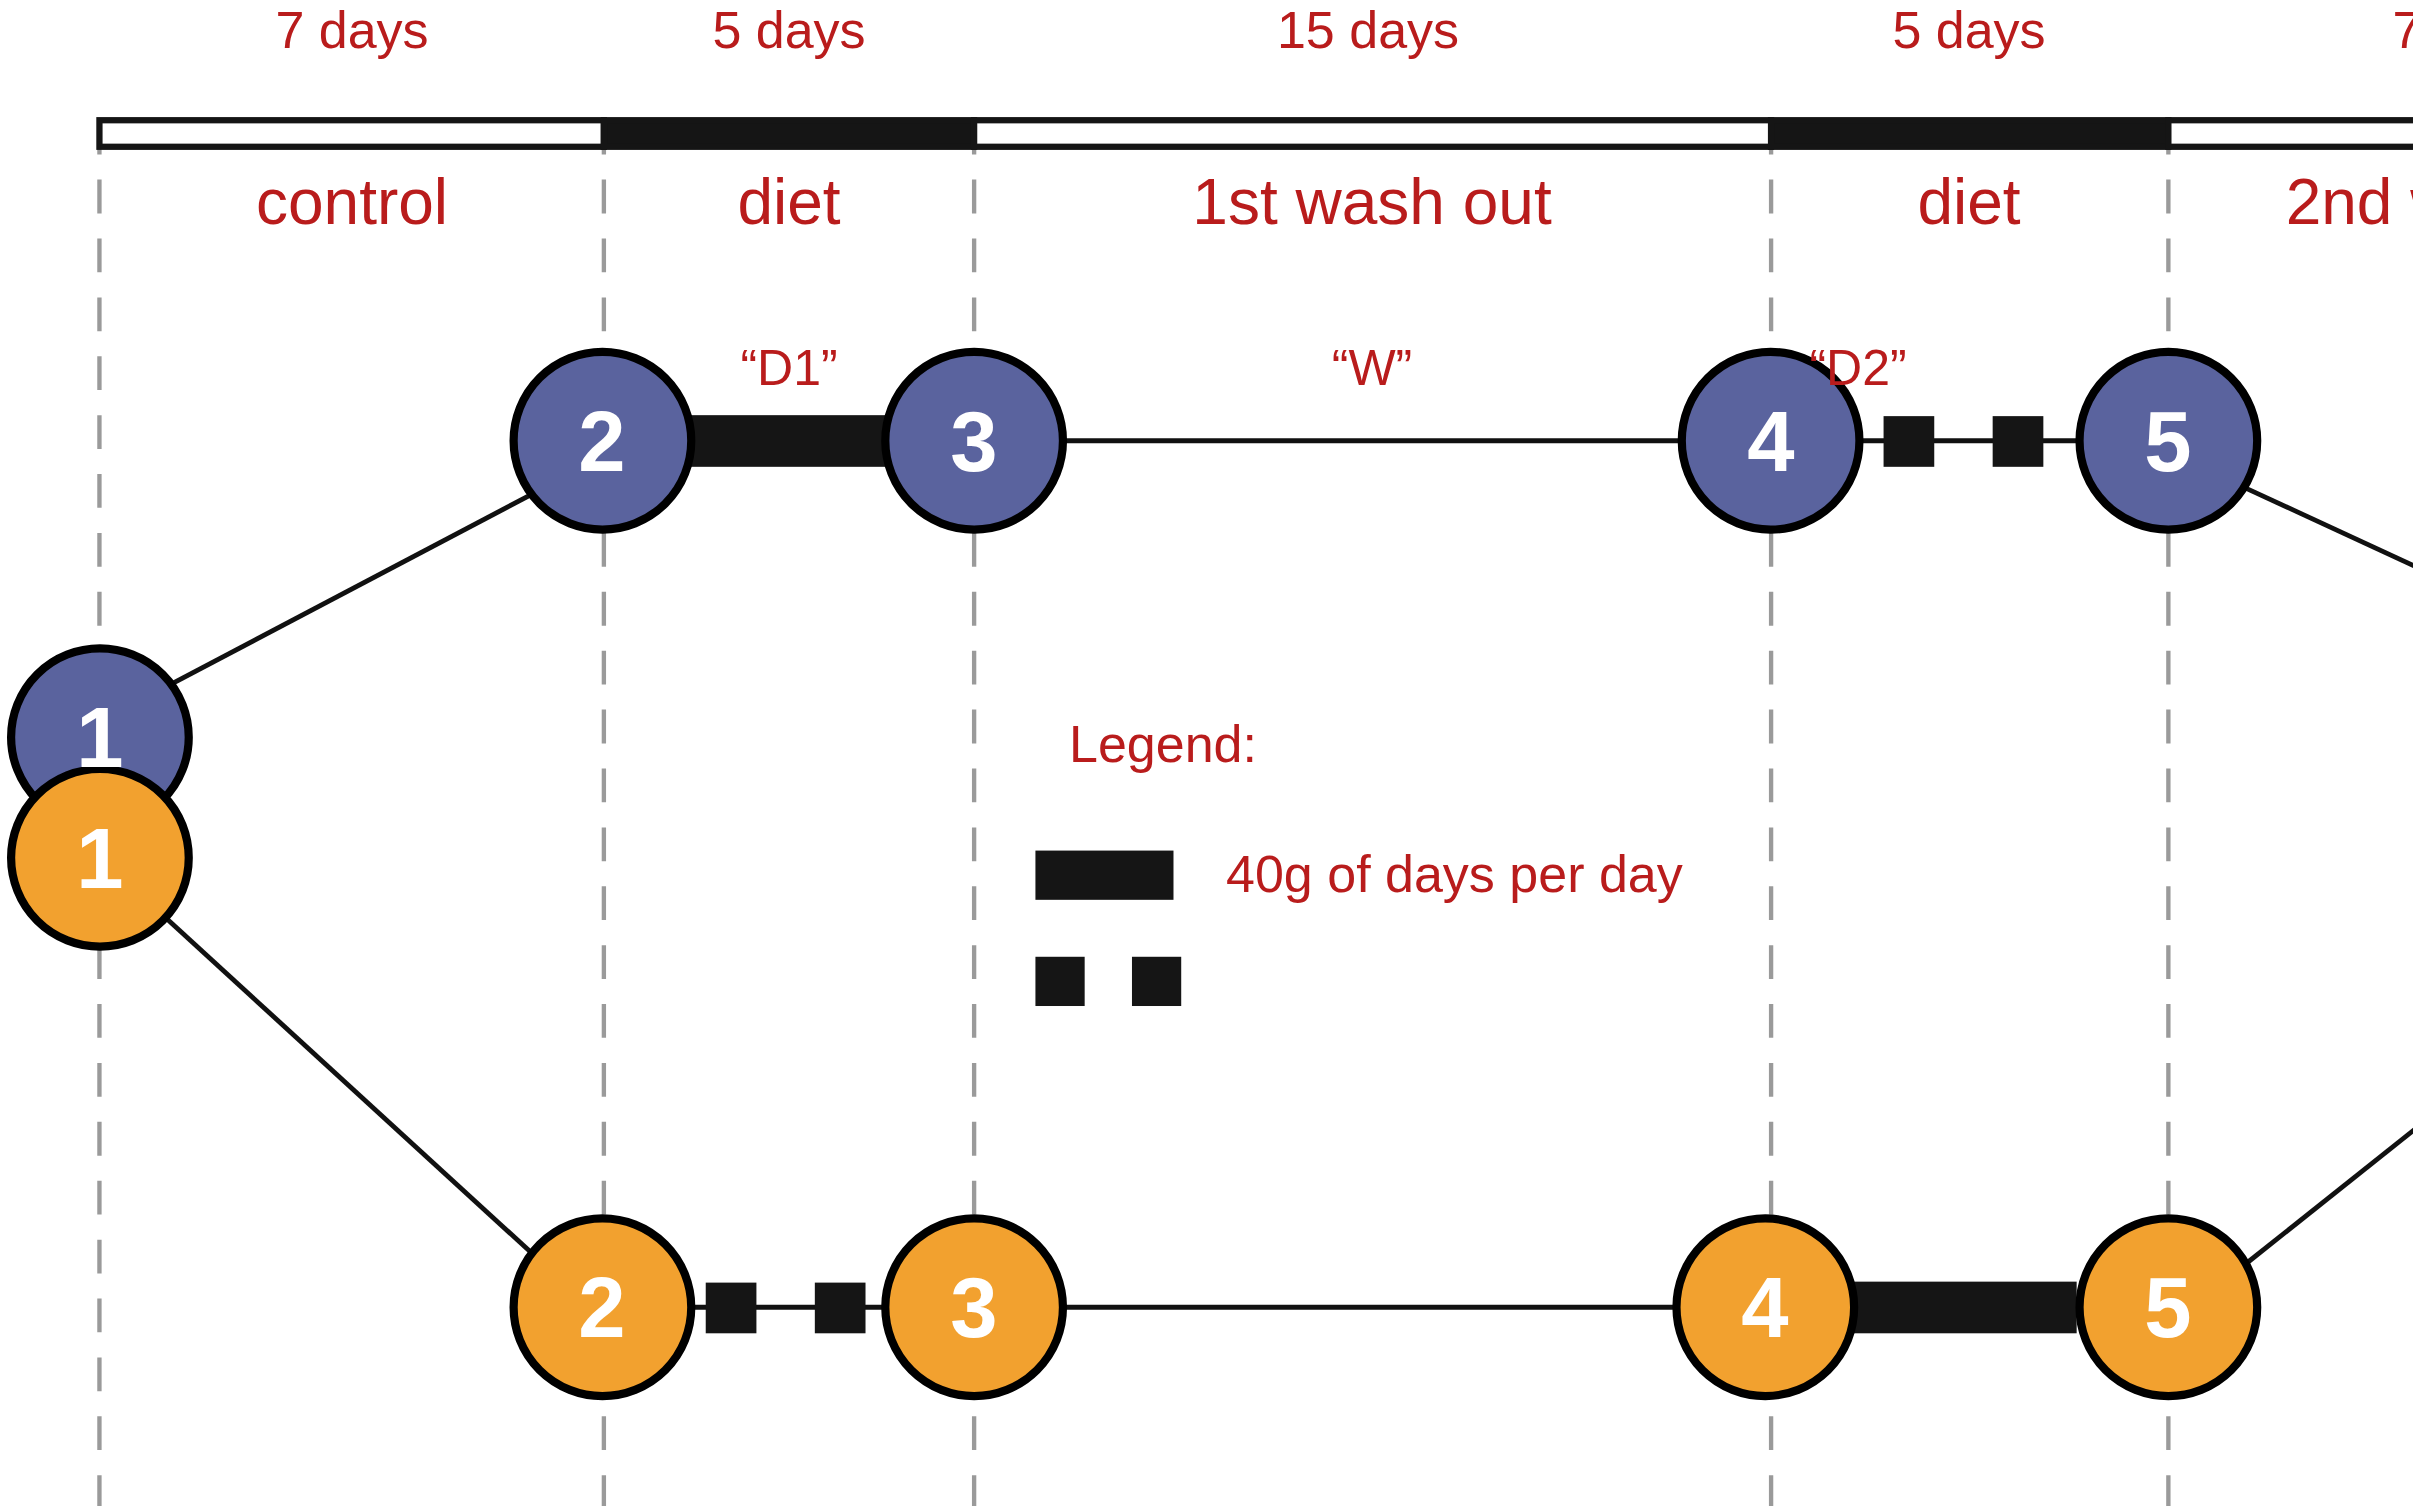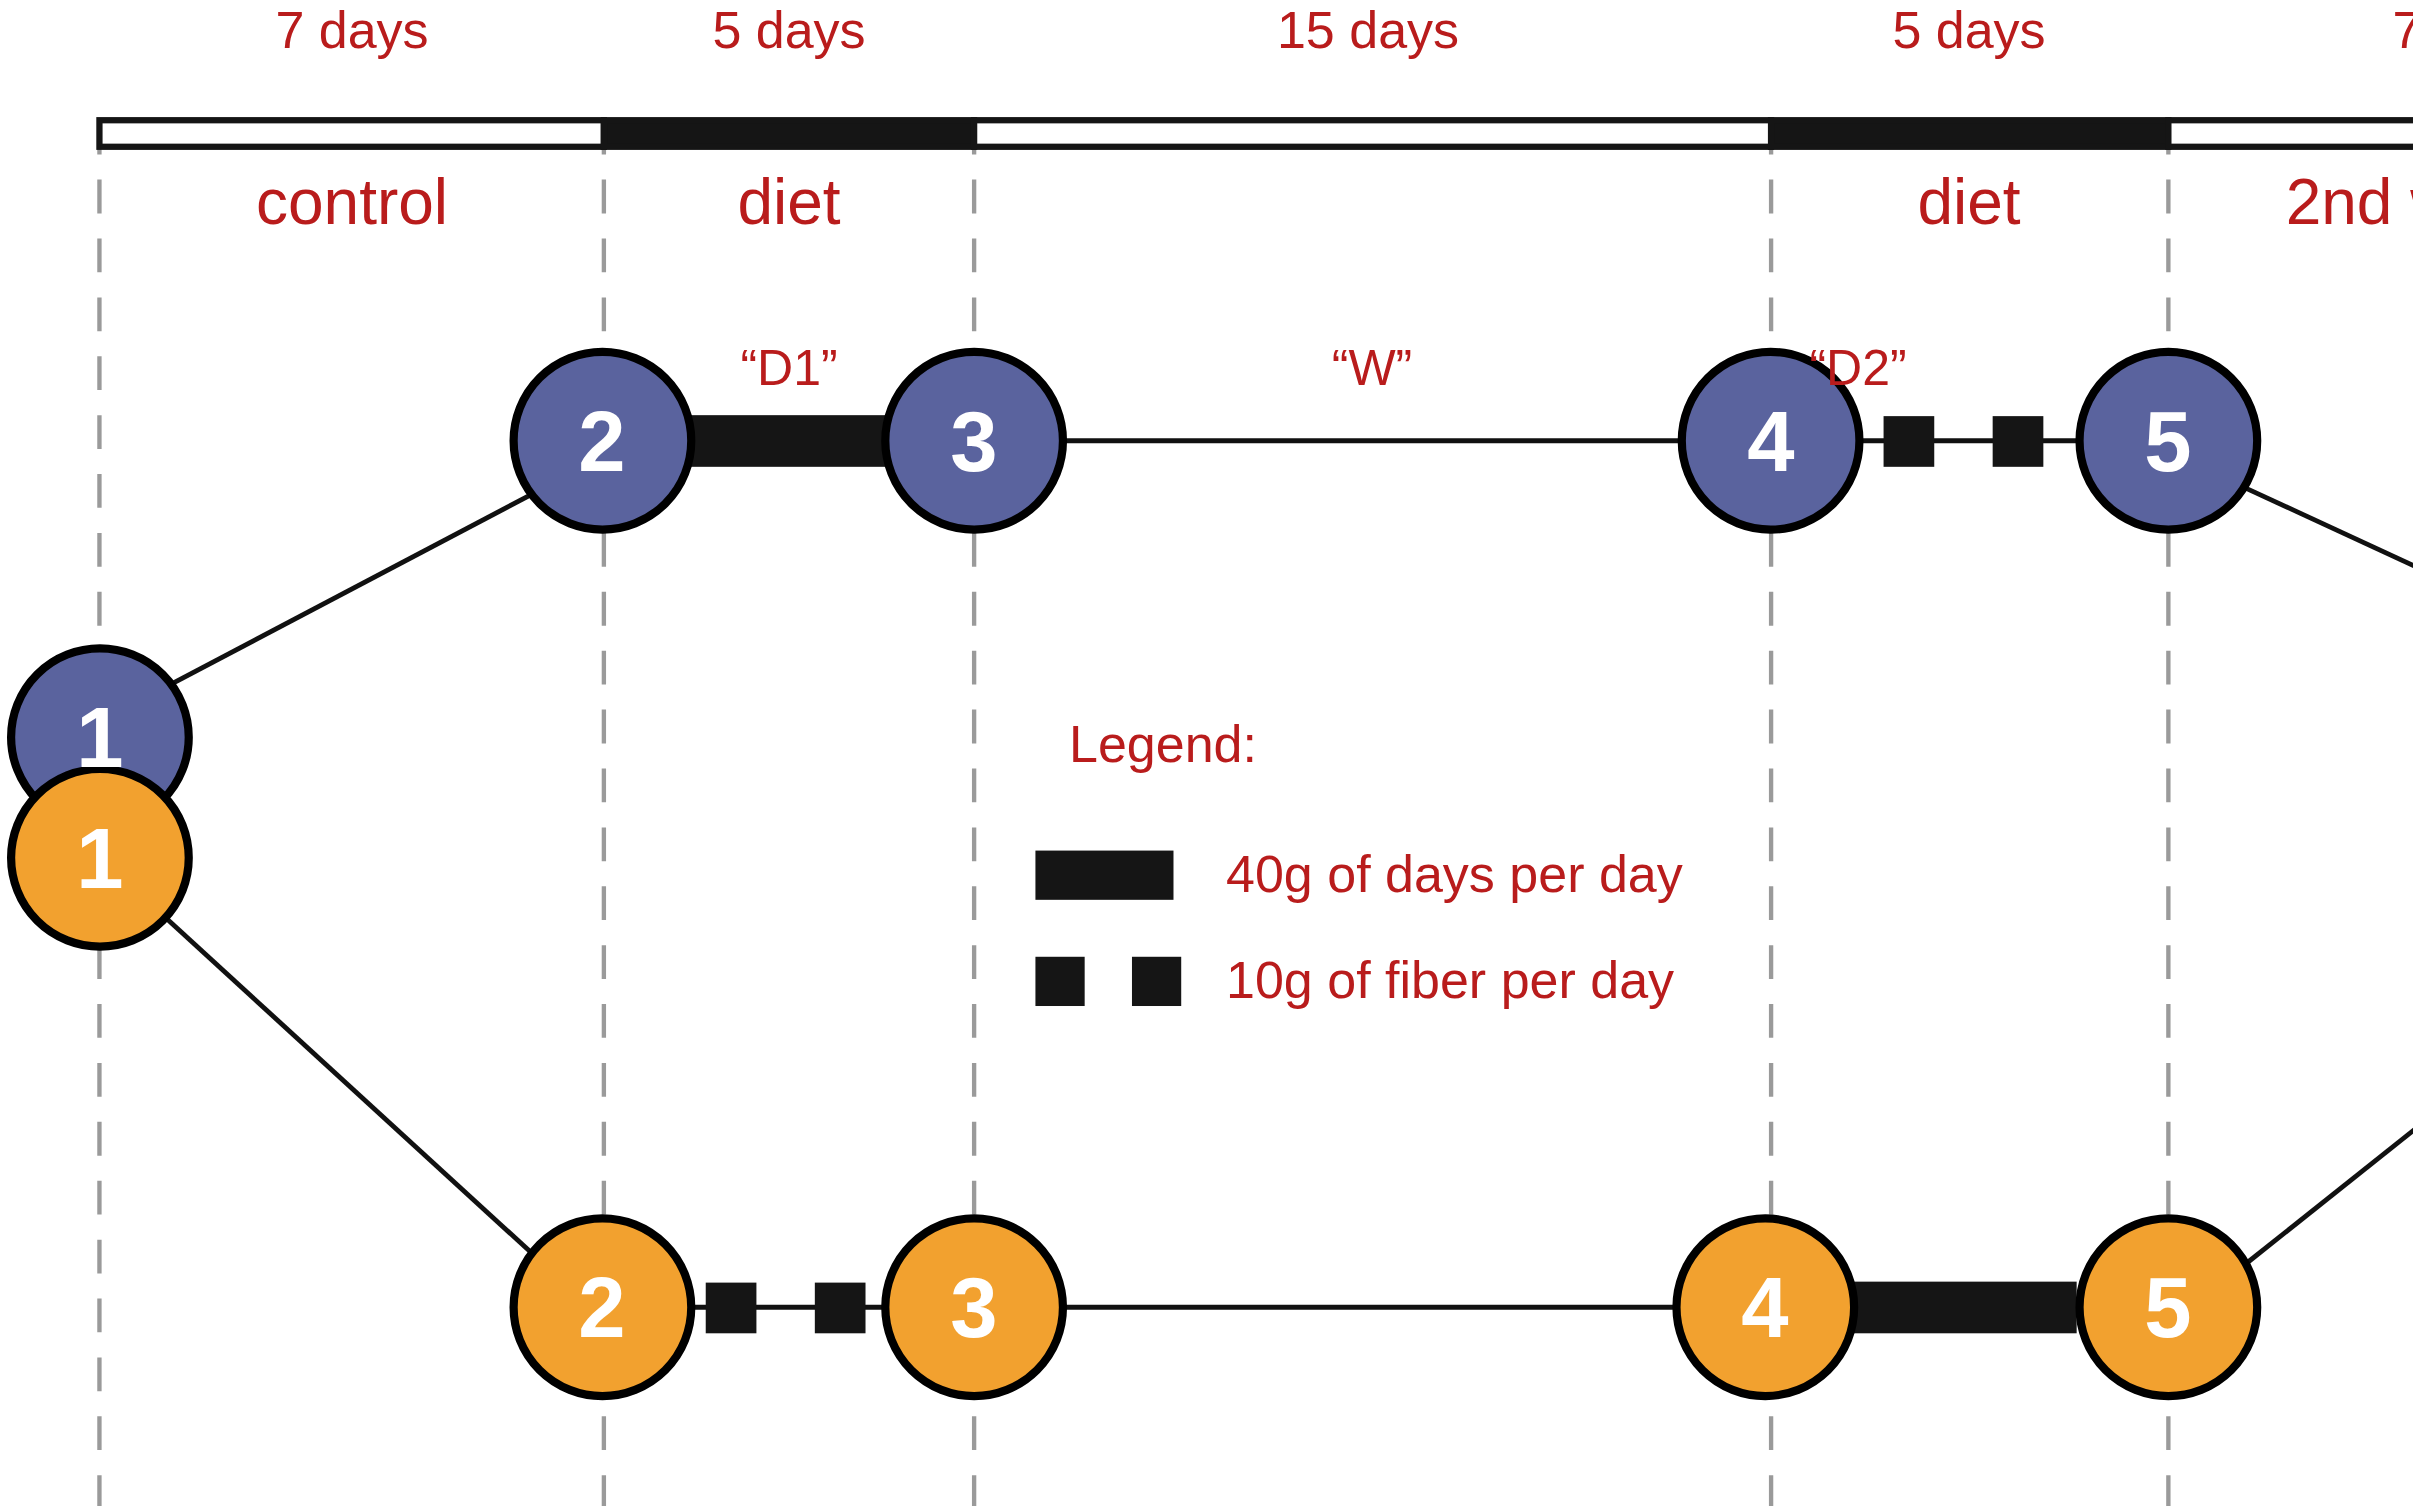--- a/index.html
+++ b/index.html
@@ -100,20 +100,21 @@
   </svg>
 
   <div class="txt days-label ctr" style="left:352px;  top:0px;">7 days</div>
   <div class="txt days-label ctr" style="left:789px; top:0px;">5 days</div>
   <div class="txt days-label ctr" style="left:1368px; top:0px;">15 days</div>
   <div class="txt days-label ctr" style="left:1969px; top:0px;">5 days</div>
   <div class="txt days-label ctr" style="left:2469px; top:0px;">7 days</div>
 
   <div class="txt phase-label ctr" style="left:352px;  top:165px;">control</div>
   <div class="txt phase-label ctr" style="left:789px; top:165px;">diet</div>
+  <div class="txt phase-label ctr" style="left:1372px; top:165px;">1st wash out</div>
   <div class="txt phase-label ctr" style="left:1969px; top:165px;">diet</div>
   <div class="txt phase-label ctr" style="left:2476px; top:165px;">2nd wash out</div>
 
   <div class="txt code-label ctr" style="left:789px; top:293px;">“D1”</div>
   <div class="txt code-label ctr" style="left:1372px; top:293px;">“W”</div>
   <div class="txt code-label ctr" style="left:1858px; top:293px;text-align:center;">“D2”</div>
 
   <div class="node-num" style="left:100px;  top:737px;">1</div>
   <div class="node-num" style="left:602px; top:441px;">2</div>
   <div class="node-num" style="left:974px; top:441px;">3</div>
@@ -121,16 +122,15 @@
   <div class="node-num" style="left:2168px; top:441px;">5</div>
 
   <div class="node-num" style="left:100px;  top:858px;">1</div>
   <div class="node-num" style="left:602px; top:1307px;">2</div>
   <div class="node-num" style="left:974px; top:1307px;">3</div>
   <div class="node-num" style="left:1765px; top:1307px;">4</div>
   <div class="node-num" style="left:2168px; top:1307px;">5</div>
 
   <div class="txt legend-title" style="left:1069px; top:714px;">Legend:</div>
   <div class="txt legend-text" style="left:1226px; top:844px;">40g of days per day</div>
-  <div class="txt legend-text" style="left:1226px; top:950px;">10g of fiber per day</div>
 
 </div>
 
 
 </body></html>

